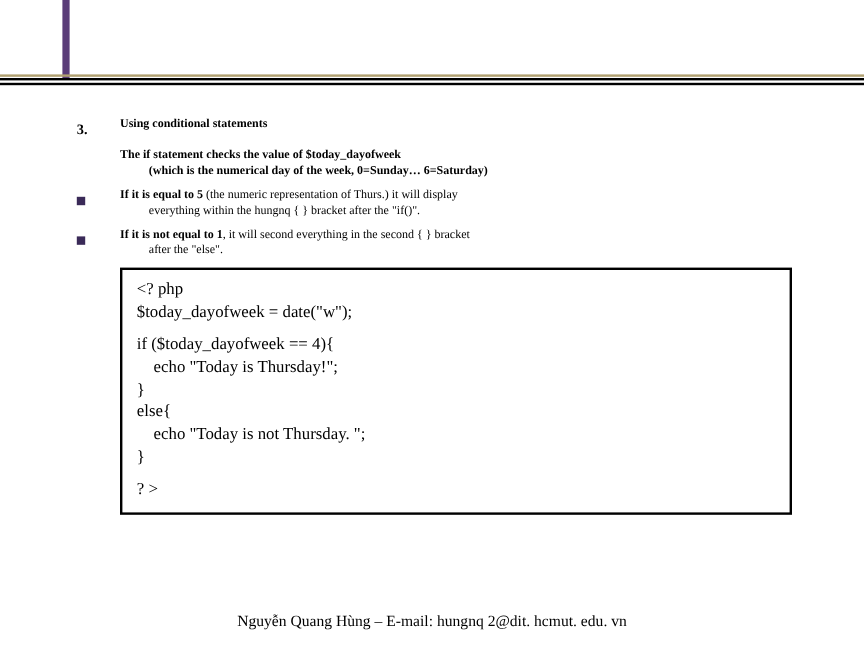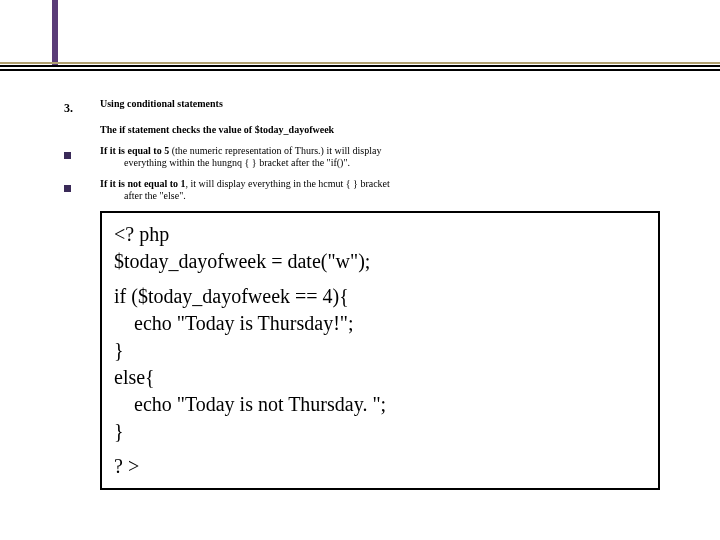--- a/index.html
+++ b/index.html
@@ -13,21 +13,21 @@
   .rule3 { border-top: 2px solid #000; }
   .vert-accent { position: absolute; left: 52px; top: 0; width: 6px; height: 65px; background: #5a3c78; }
   .content { position: absolute; left: 60px; top: 98px; width: 620px; }
   .row { display: flex; align-items: flex-start; margin-bottom: 8px; }
   .row .marker { width: 40px; flex: 0 0 40px; font-size: 12px; font-weight: bold; text-align: left; padding-left: 4px; padding-top: 3px; }
   .row .marker.square::before { content: ""; display: inline-block; width: 7px; height: 7px; background: #3a2a58; margin-top: 2px; }
   .row .body { flex: 1; font-size: 10px; line-height: 1.25; }
   .subtitle { font-size: 19px; font-weight: bold; }
   .indent { padding-left: 24px; }
   .bold { font-weight: bold; margin-top: 21px; }
-  .codebox { margin-left: 40px; margin-top: 6px; width: 560px; border: 2px solid #000; padding: 8px 12px; font-size: 20px; line-height: 1.35; font-family: "Times New Roman", Times, serif; }
+  .codebox { margin-left: 40px; margin-top: 6px; width: 560px; border: 2px solid #000; padding: 8px 12px; font-size: 14px; line-height: 1.35; font-family: "Times New Roman", Times, serif; }
   .codebox .codeline { white-space: pre; }
   .codebox .gap { height: 8px; }
   .footer { position: absolute; bottom: 14px; width: 720px; text-align: center; font-size: 13px; }
 </style>
 </head>
 <body>
 
 <div class="slide">
   <div class="vert-accent"></div>
   <div class="rule-stack">
@@ -40,48 +40,50 @@
 
     <div class="row">
       <div class="marker">3.</div>
       <div class="body subtitle">Using conditional statements</div>
     </div>
 
     <div class="row">
       <div class="marker"></div>
       <div class="body">
         <span class="bold">The if statement checks the value of </span><span class="bold">$today_dayofweek</span><br>
+        <span class="indent bold">(which is the numerical day of the week, 0=Sunday… 6=Saturday)</span>
       </div>
     </div>
 
     <div class="row">
       <div class="marker square"></div>
       <div class="body">
         <span class="bold">If it is equal to 5</span><span> (the numeric representation of Thurs.) it will display </span><br>
         <span class="indent">everything within the hungnq { } bracket after the "if()".</span>
       </div>
     </div>
 
     <div class="row">
       <div class="marker square"></div>
       <div class="body">
-        <span class="bold">If it is not equal to 1</span><span>, it will display everything in the hcmut { } bracket </span><br>
+        <span class="bold">If it is not equal to 1</span><span>, it will second everything in the second { } bracket </span><br>
         <span class="indent">after the "else".</span>
       </div>
     </div>
 
     <div class="codebox">
       <div class="codeline">&lt;? php</div>
       <div class="codeline">$today_dayofweek = date("w");</div>
       <div class="gap"></div>
       <div class="codeline">if ($today_dayofweek == 4){</div>
       <div class="codeline">    echo "Today is Thursday!";</div>
       <div class="codeline">}</div>
       <div class="codeline">else{</div>
       <div class="codeline">    echo "Today is not Thursday. ";</div>
       <div class="codeline">}</div>
       <div class="gap"></div>
       <div class="codeline">? &gt;</div>
     </div>
 
   </div>
 
+  <div class="footer">Nguyễn Quang Hùng – E-mail: hungnq 2@dit. hcmut. edu. vn</div>
 </div>
 
 </body></html>

